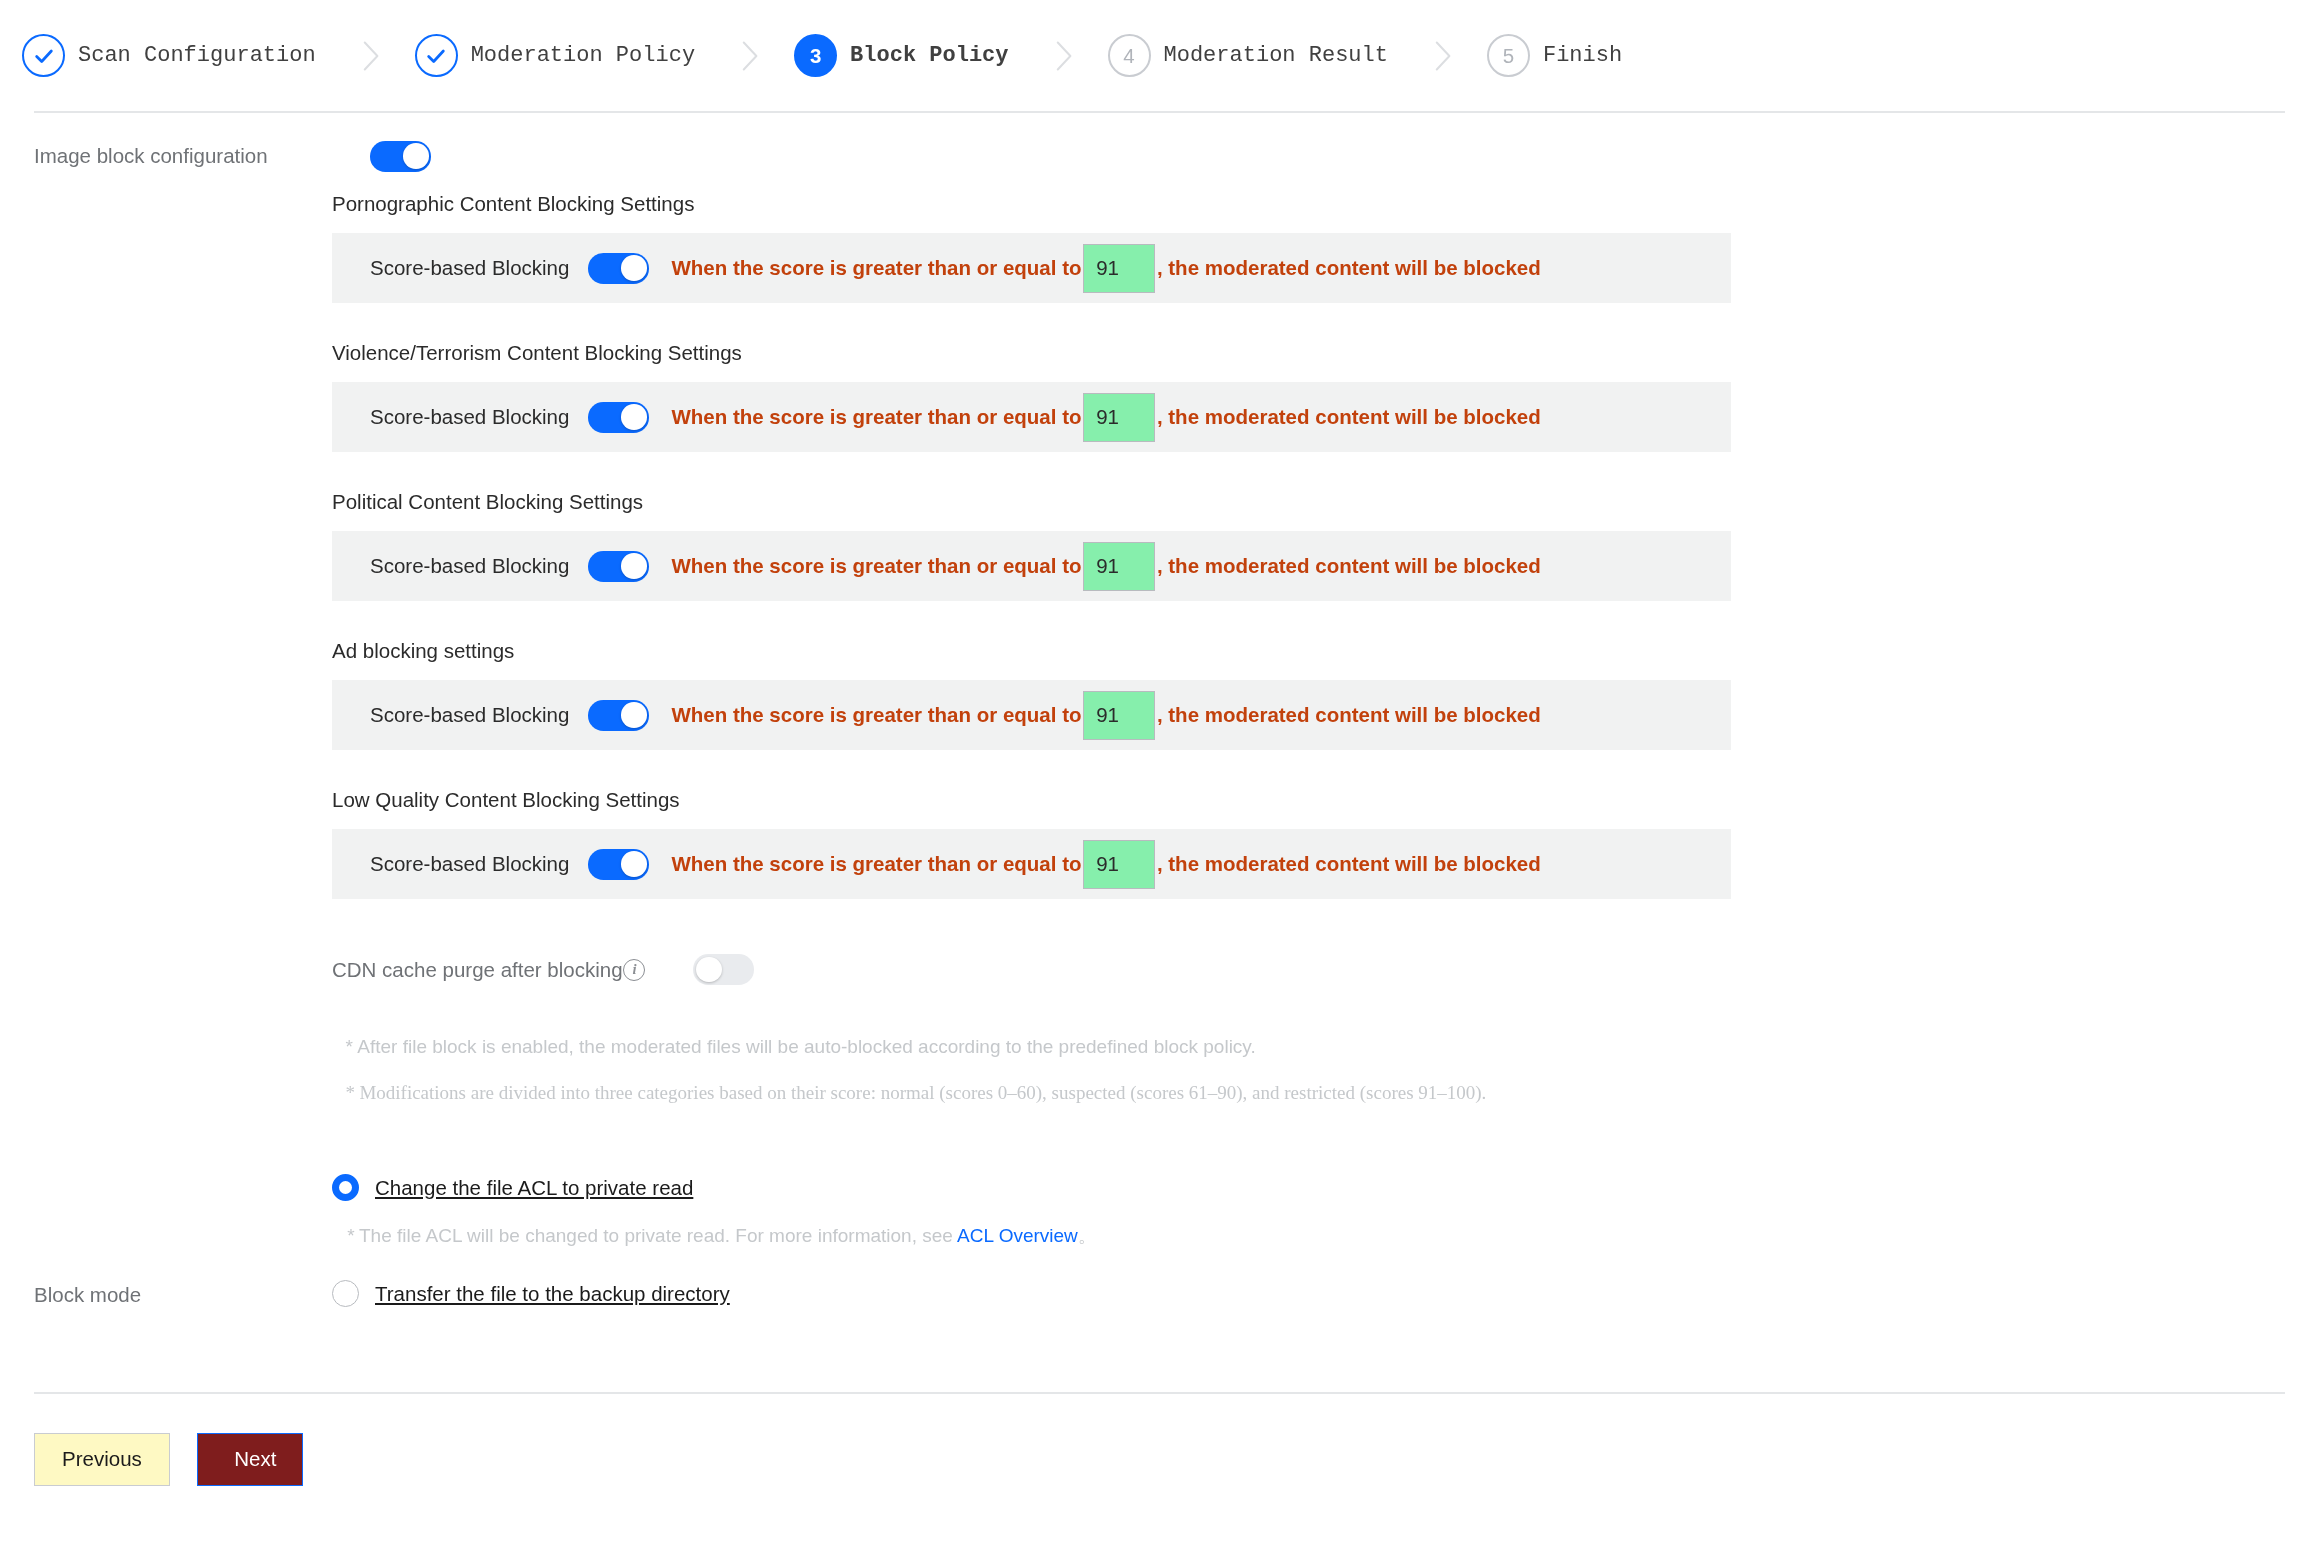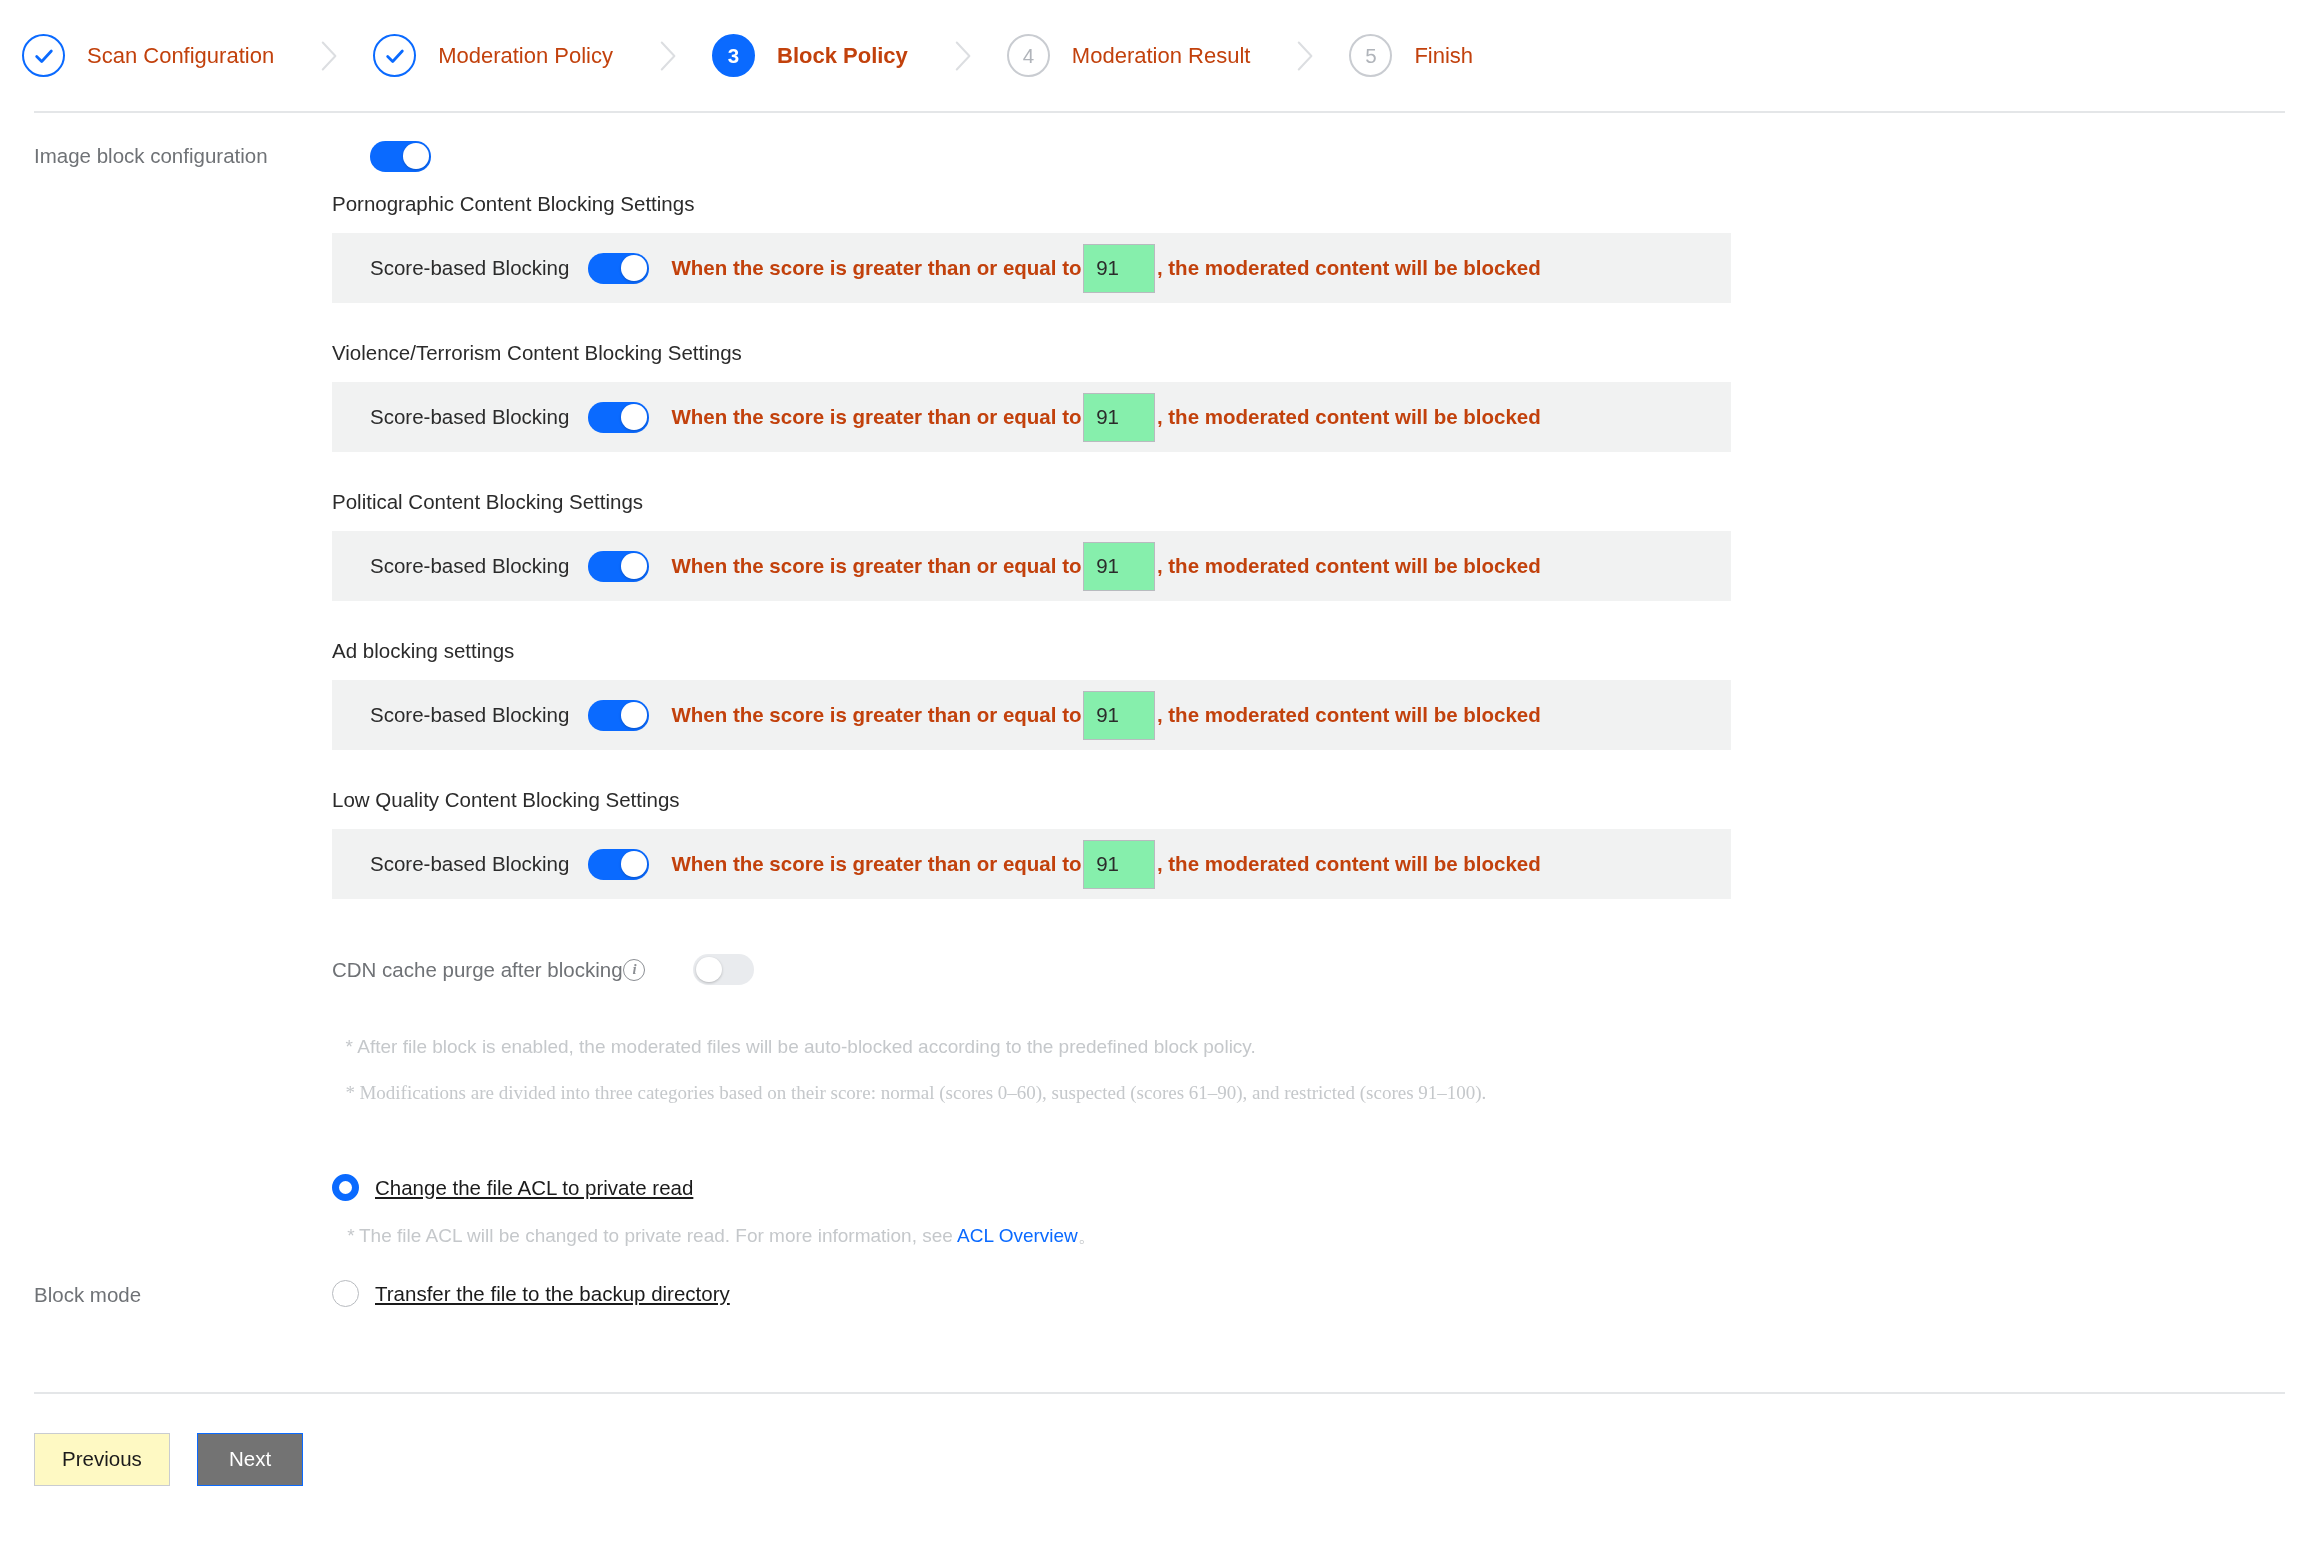--- a/index.html
+++ b/index.html
@@ -27,24 +27,25 @@
     font-size: 20.5px; color: #b0b4ba;
     flex: 0 0 auto;
   }
   .step-badge.done { border-color: #0a6aff; }
   .step-badge.done svg { display: block; }
   .step-badge.current {
     background: #0a6aff; border-color: #0a6aff;
     color: #ffffff; font-weight: bold;
   }
   .step-label {
-    margin-left: 22px;
+    margin-left: 13px;
     font-size: 22px;
-    color: #c2410c;
+    color: #404040;
     white-space: nowrap;
+    font-family: Liberation Mono, monospace;
   }
   .step-label.current { font-weight: bold; }
   .step-chevron {
     margin: 0 34px 0 46px;
     color: #dcdee1;
     flex: 0 0 auto;
     display: flex; align-items: center;
   }
 
   .hr {
@@ -226,24 +227,25 @@
     cursor: pointer;
     border-radius: 0;
   }
   .btn-secondary {
     background: #fef9c3;
     border: 1.3px solid #c9ccd1;
     color: #1b1b1b;
     min-width: 136px;
   }
   .btn-primary {
-    background: #737373;
+    background: #7f1d1d;
     border: 1.3px solid #0a6aff;
     color: #ffffff;
     min-width: 106px;
+    text-align: right;
   }
 </style>
 </head>
 <body>
 
 <div class="stepper">
 
   <div class="step">
     <div class="step-badge done">
       <svg width="22" height="22" viewBox="0 0 24 24" fill="none" stroke="#0a6aff" stroke-width="3" stroke-linecap="round" stroke-linejoin="round">

